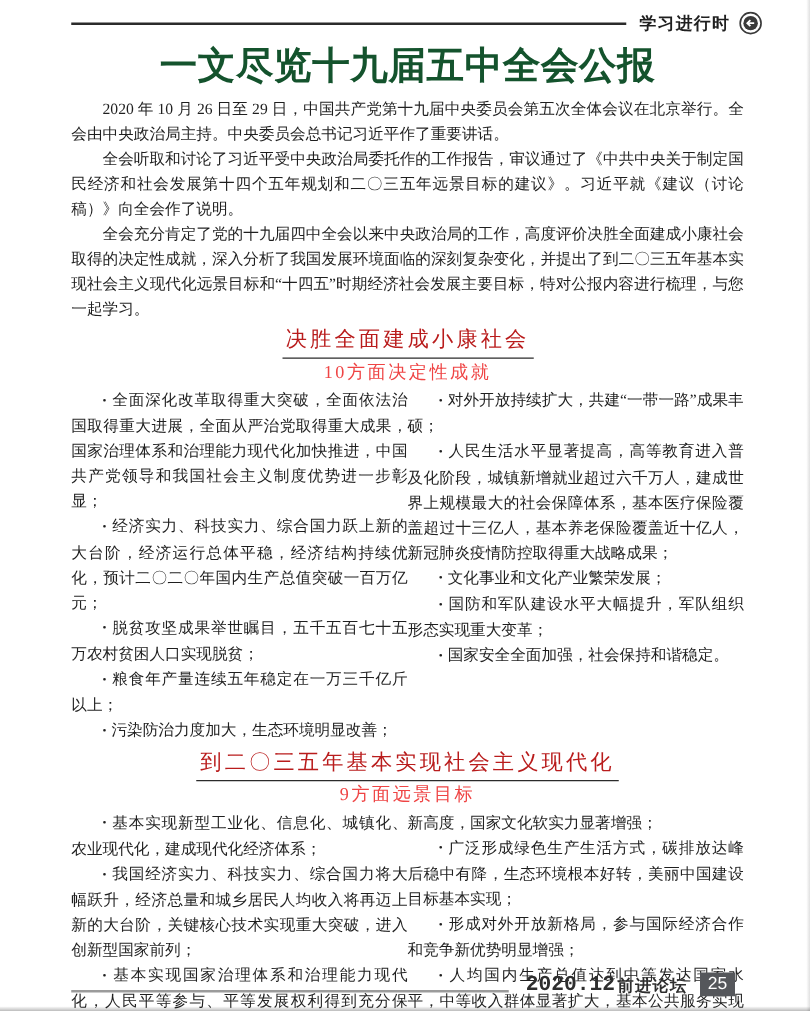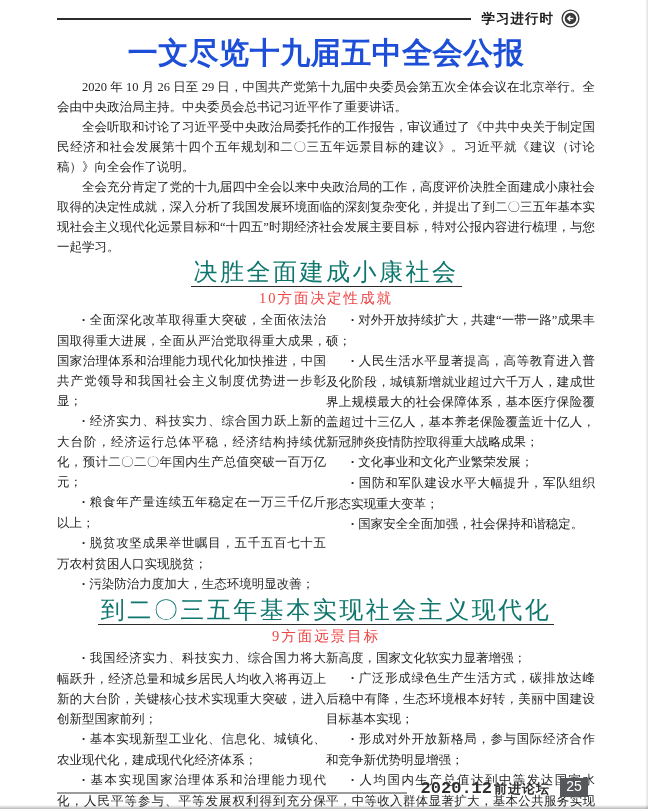--- a/index.html
+++ b/index.html
@@ -5,36 +5,36 @@
   :root{
     --ink:#1f1f1f; --rule_dark:#2b2b2b; --rule_gray:#9b9b9b; --page_box:#55575b;
   }
   html,body{margin:0;padding:0;}
   body{
     width:648px;height:809px;background:#ffffff;position:relative;overflow:hidden;
     font-family:"Liberation Serif","DejaVu Serif",serif;color:var(--ink);
   }
   .page{position:relative;width:100%;height:100%;}
   
-  .header{position:absolute;top:9px;left:57px;right:68px;display:flex;align-items:center;}
+  .header{position:absolute;top:9px;left:57px;right:38px;display:flex;align-items:center;}
   .header-rule{flex:1;height:2px;background:var(--rule_dark);margin-right:11px;}
   .header-tag{font-family:"Liberation Sans","DejaVu Sans",sans-serif;font-weight:bold;font-size:13.5px;letter-spacing:1px;white-space:nowrap;}
   .header-icon{margin-left:7px;display:inline-flex;align-items:center;}
   
   .content{position:absolute;top:34px;left:57px;right:53px;}
   .title{
     margin:0 0 5px 0;text-align:center;font-family:"Liberation Sans","DejaVu Sans",sans-serif;
-    font-weight:bold;font-size:30px;line-height:38px;letter-spacing:0.5px;color:#1d4ed8;
+    font-weight:bold;font-size:30px;line-height:38px;letter-spacing:0.5px;color:#14532d;
   }
   .intro p{margin:0;font-size:12.5px;line-height:20px;text-align:justify;text-indent:2em;}
   
   .sec-head{text-align:center;margin-top:3px;}
   .sec-title{
-    display:inline-block;margin:0;font-weight:normal;font-size:24px;line-height:24px;
-    letter-spacing:2.5px;border-bottom:1px solid var(--rule_dark);padding:0 3px 2px 3px;color:#0f766e;
+    display:inline-block;margin:0;font-weight:normal;font-size:17px;line-height:24px;
+    letter-spacing:2.5px;border-bottom:1px solid var(--rule_dark);padding:0 3px 2px 3px;color:#b91c1c;
   }
   .sec-sub{font-size:14.5px;line-height:18px;letter-spacing:2px;margin-top:2px;color:#ef4444;}
   
   .cols{display:flex;gap:0;margin-top:3px;}
   .col{flex:1;min-width:0;}
   .col p{margin:0;font-size:12.5px;line-height:20px;text-align:justify;}
   .bulleted{text-indent:2em;}
   .bulleted::before{content:"•";font-size:9px;margin-right:4px;position:relative;top:-1px;}
   .cont{text-indent:0;}
   
@@ -82,43 +82,43 @@
 
     <section>
       <div class="sec-head">
         <h2 class="sec-title">决胜全面建成小康社会</h2>
         <div class="sec-sub">10方面决定性成就</div>
       </div>
       <div class="cols">
         <div class="col">
             <p class="bulleted">全面深化改革取得重大突破，全面依法治国取得重大进展，全面从严治党取得重大成果，国家治理体系和治理能力现代化加快推进，中国共产党领导和我国社会主义制度优势进一步彰显；</p>
             <p class="bulleted">经济实力、科技实力、综合国力跃上新的大台阶，经济运行总体平稳，经济结构持续优化，预计二〇二〇年国内生产总值突破一百万亿元；</p>
+            <p class="bulleted">脱贫攻坚成果举世瞩目，五千五百七十五万农村贫困人口实现脱贫；</p>
             <p class="bulleted">粮食年产量连续五年稳定在一万三千亿斤以上；</p>
-            <p class="bulleted">脱贫攻坚成果举世瞩目，五千五百七十五万农村贫困人口实现脱贫；</p>
             <p class="bulleted">污染防治力度加大，生态环境明显改善；</p>
           </div>
         <div class="col">
             <p class="bulleted">对外开放持续扩大，共建“一带一路”成果丰硕；</p>
             <p class="bulleted">人民生活水平显著提高，高等教育进入普及化阶段，城镇新增就业超过六千万人，建成世界上规模最大的社会保障体系，基本医疗保险覆盖超过十三亿人，基本养老保险覆盖近十亿人，新冠肺炎疫情防控取得重大战略成果；</p>
             <p class="bulleted">文化事业和文化产业繁荣发展；</p>
             <p class="bulleted">国防和军队建设水平大幅提升，军队组织形态实现重大变革；</p>
             <p class="bulleted">国家安全全面加强，社会保持和谐稳定。</p>
           </div>
       </div>
     </section>
 
     <section>
       <div class="sec-head">
         <h2 class="sec-title">到二〇三五年基本实现社会主义现代化</h2>
         <div class="sec-sub">9方面远景目标</div>
       </div>
       <div class="cols">
         <div class="col">
+            <p class="bulleted">基本实现新型工业化、信息化、城镇化、农业现代化，建成现代化经济体系；</p>
             <p class="bulleted">我国经济实力、科技实力、综合国力将大幅跃升，经济总量和城乡居民人均收入将再迈上新的大台阶，关键核心技术实现重大突破，进入创新型国家前列；</p>
-            <p class="bulleted">基本实现新型工业化、信息化、城镇化、农业现代化，建成现代化经济体系；</p>
             <p class="bulleted">基本实现国家治理体系和治理能力现代化，人民平等参与、平等发展权利得到充分保障，基本建成法治国家、法治政府、法治社会；</p>
           </div>
         <div class="col">
             <p class="cont">新高度，国家文化软实力显著增强；</p>
             <p class="bulleted">广泛形成绿色生产生活方式，碳排放达峰后稳中有降，生态环境根本好转，美丽中国建设目标基本实现；</p>
             <p class="bulleted">形成对外开放新格局，参与国际经济合作和竞争新优势明显增强；</p>
             <p class="bulleted">人均国内生产总值达到中等发达国家水平，中等收入群体显著扩大，基本公共服务实现均等化，城乡区域发展差距和居民生活水平差距显著缩小；</p>
           </div>
       </div>
     </section>

